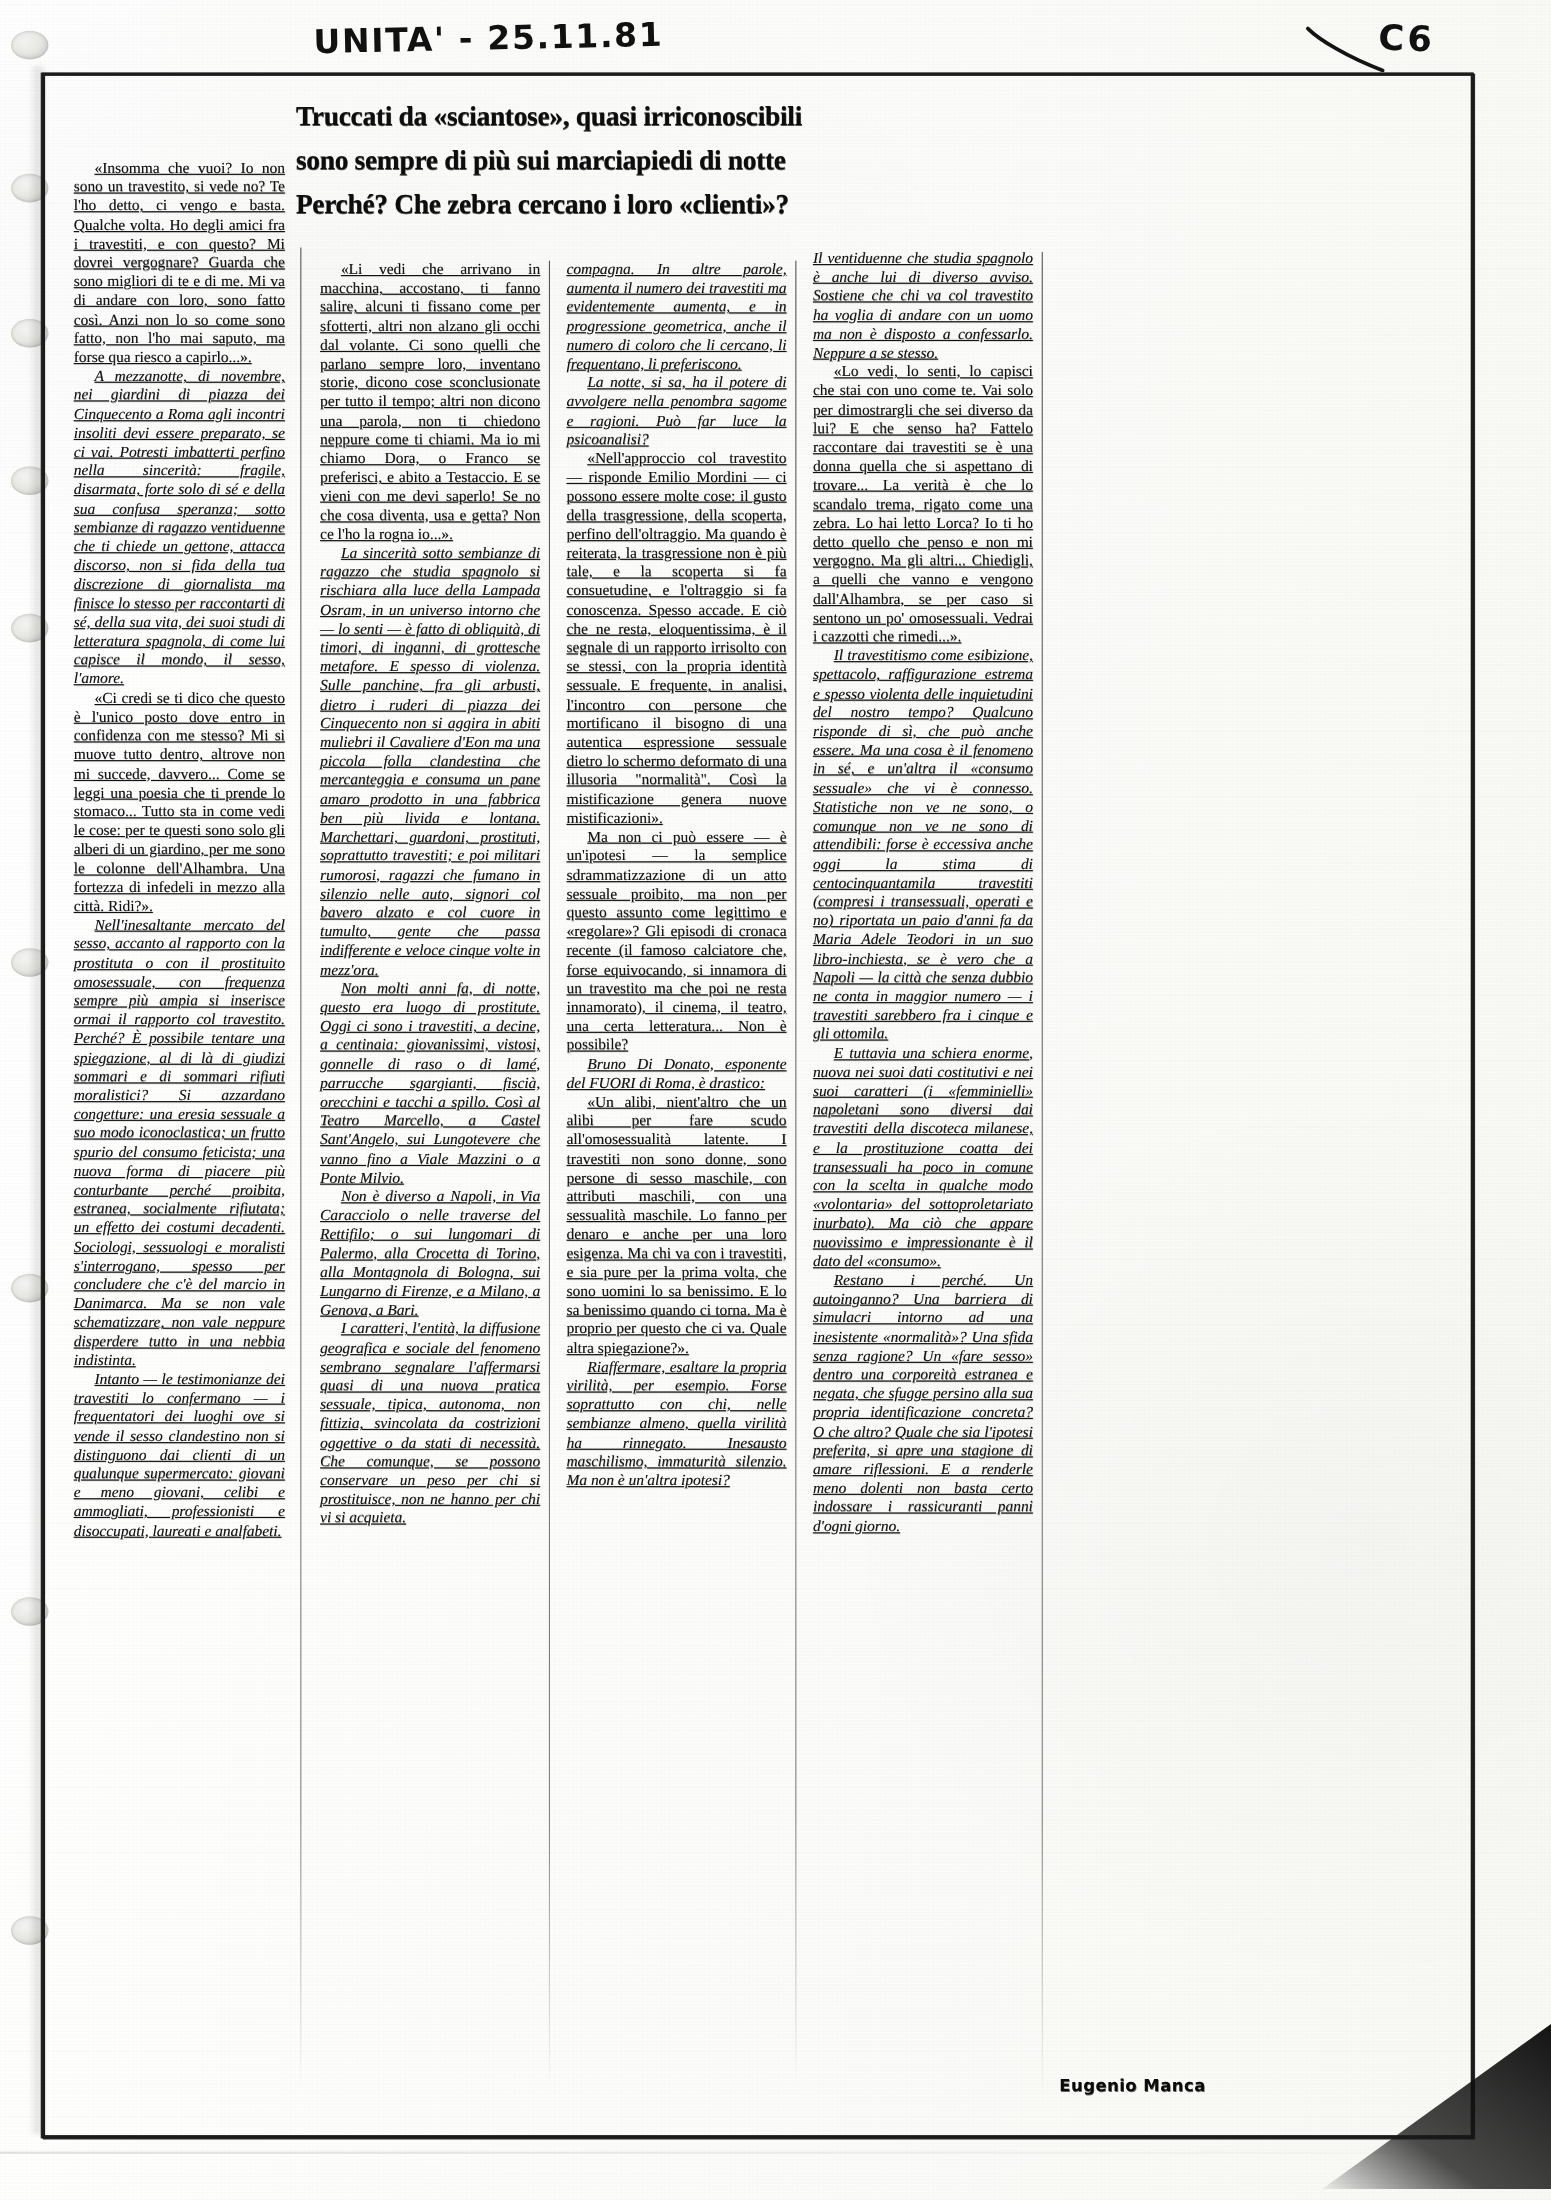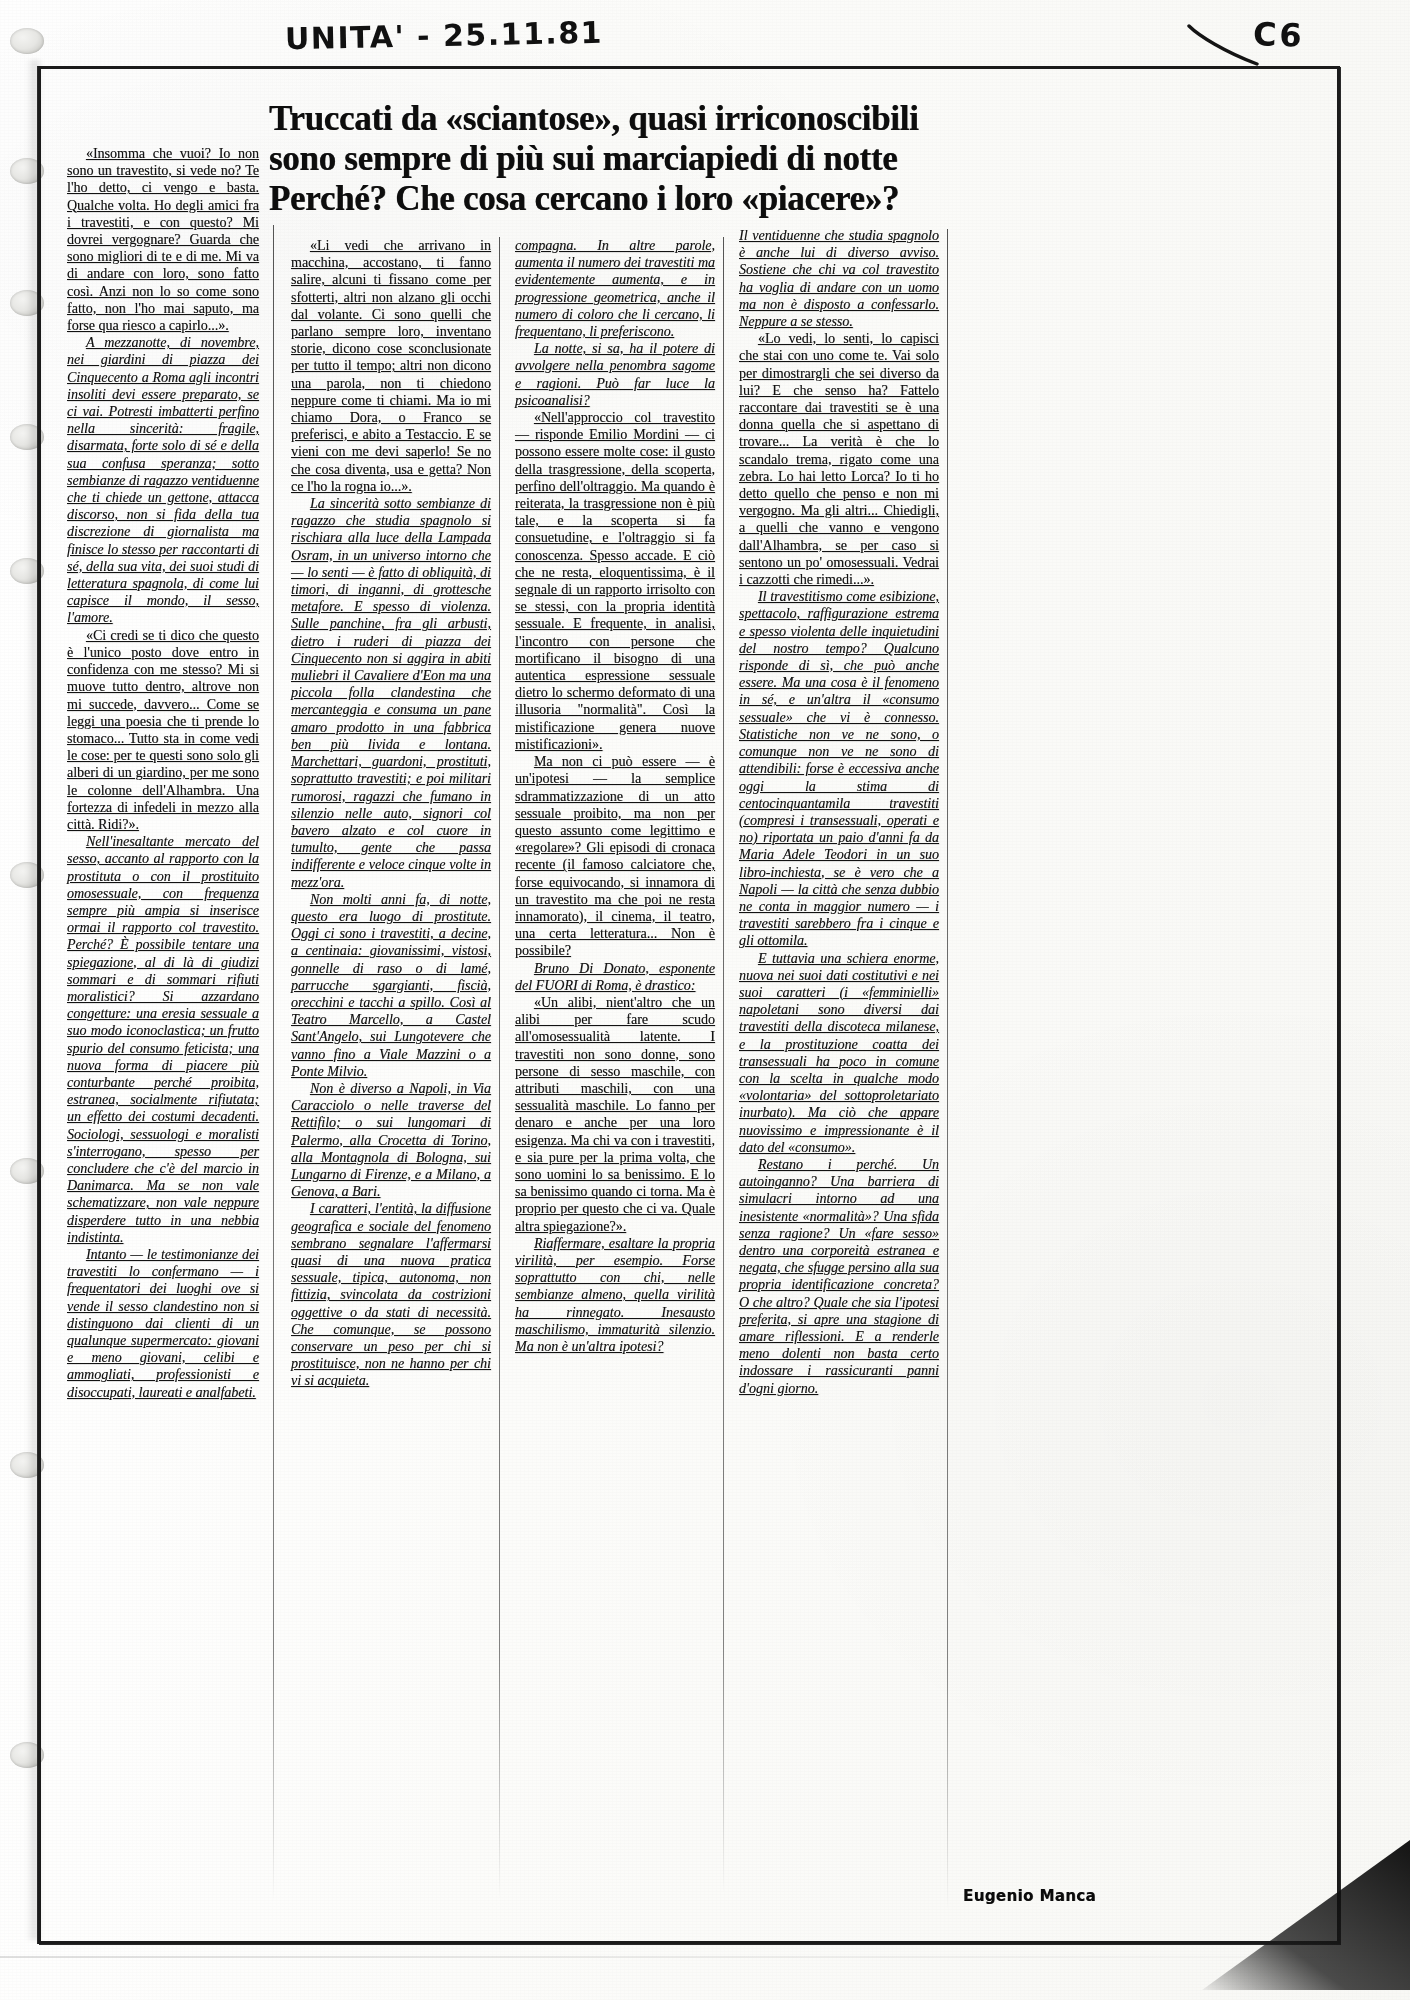--- a/index.html
+++ b/index.html
@@ -62,24 +62,24 @@
   }
   #ann-source{left:285px;top:18px;font-size:30px;}
   #ann-code{left:1253px;top:16px;font-size:32px;letter-spacing:3px;transform:rotate(2deg);}
   #ann-slash{
     position:absolute;left:1185px;top:22px;width:76px;height:44px;
     pointer-events:none;
   }
 
   
   #headline{
-    position:absolute;left:228px;top:30px;width:1040px;
+    position:absolute;left:228px;top:18px;width:1040px;
     font-family:"Liberation Serif", serif;
     font-weight:700;
-    font-size:35px;
+    font-size:25px;
     line-height:40px;
     color:#0d0d0d;
     letter-spacing:-.3px;
     text-shadow:.4px .4px 0 rgba(0,0,0,.55), -.3px .2px 0 rgba(0,0,0,.3);
   }
   #headline .hl{display:block;white-space:nowrap;}
 
   
   #cols{
     position:absolute;left:18px;top:18px;right:16px;bottom:8px;
@@ -162,21 +162,21 @@
   <div class="handwrite" id="ann-code">C6</div>
 
   <div id="edge-smudge"></div>
 
   <div id="clip">
     <div id="clip-inner">
 
       <div id="headline">
         <span class="hl">Truccati da «sciantose», quasi irriconoscibili</span>
         <span class="hl">sono sempre di più sui marciapiedi di notte</span>
-        <span class="hl">Perché? Che cosa cercano i loro «piacere»?</span>
+        <span class="hl">Perché? Che zebra cercano i loro «clienti»?</span>
       </div>
 
       <div id="cols">
         <div class="rules">
           <div class="vrule" style="left:214px;top:138px;height:1676px"></div>
           <div class="vrule" style="left:440px;top:150px;height:1662px"></div>
           <div class="vrule" style="left:664px;top:150px;height:1656px"></div>
           <div class="vrule" style="left:888px;top:142px;height:1680px"></div>
         </div>
 

